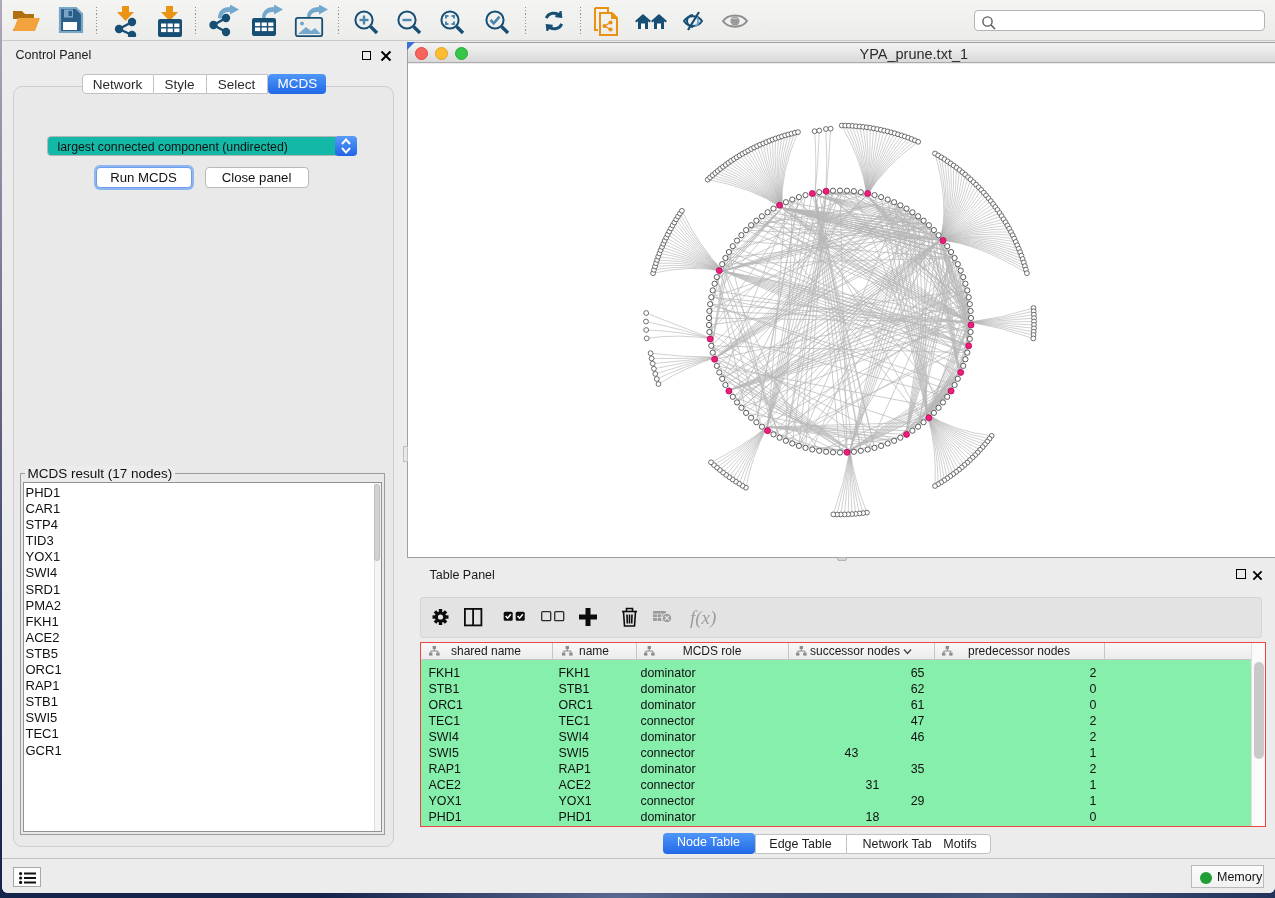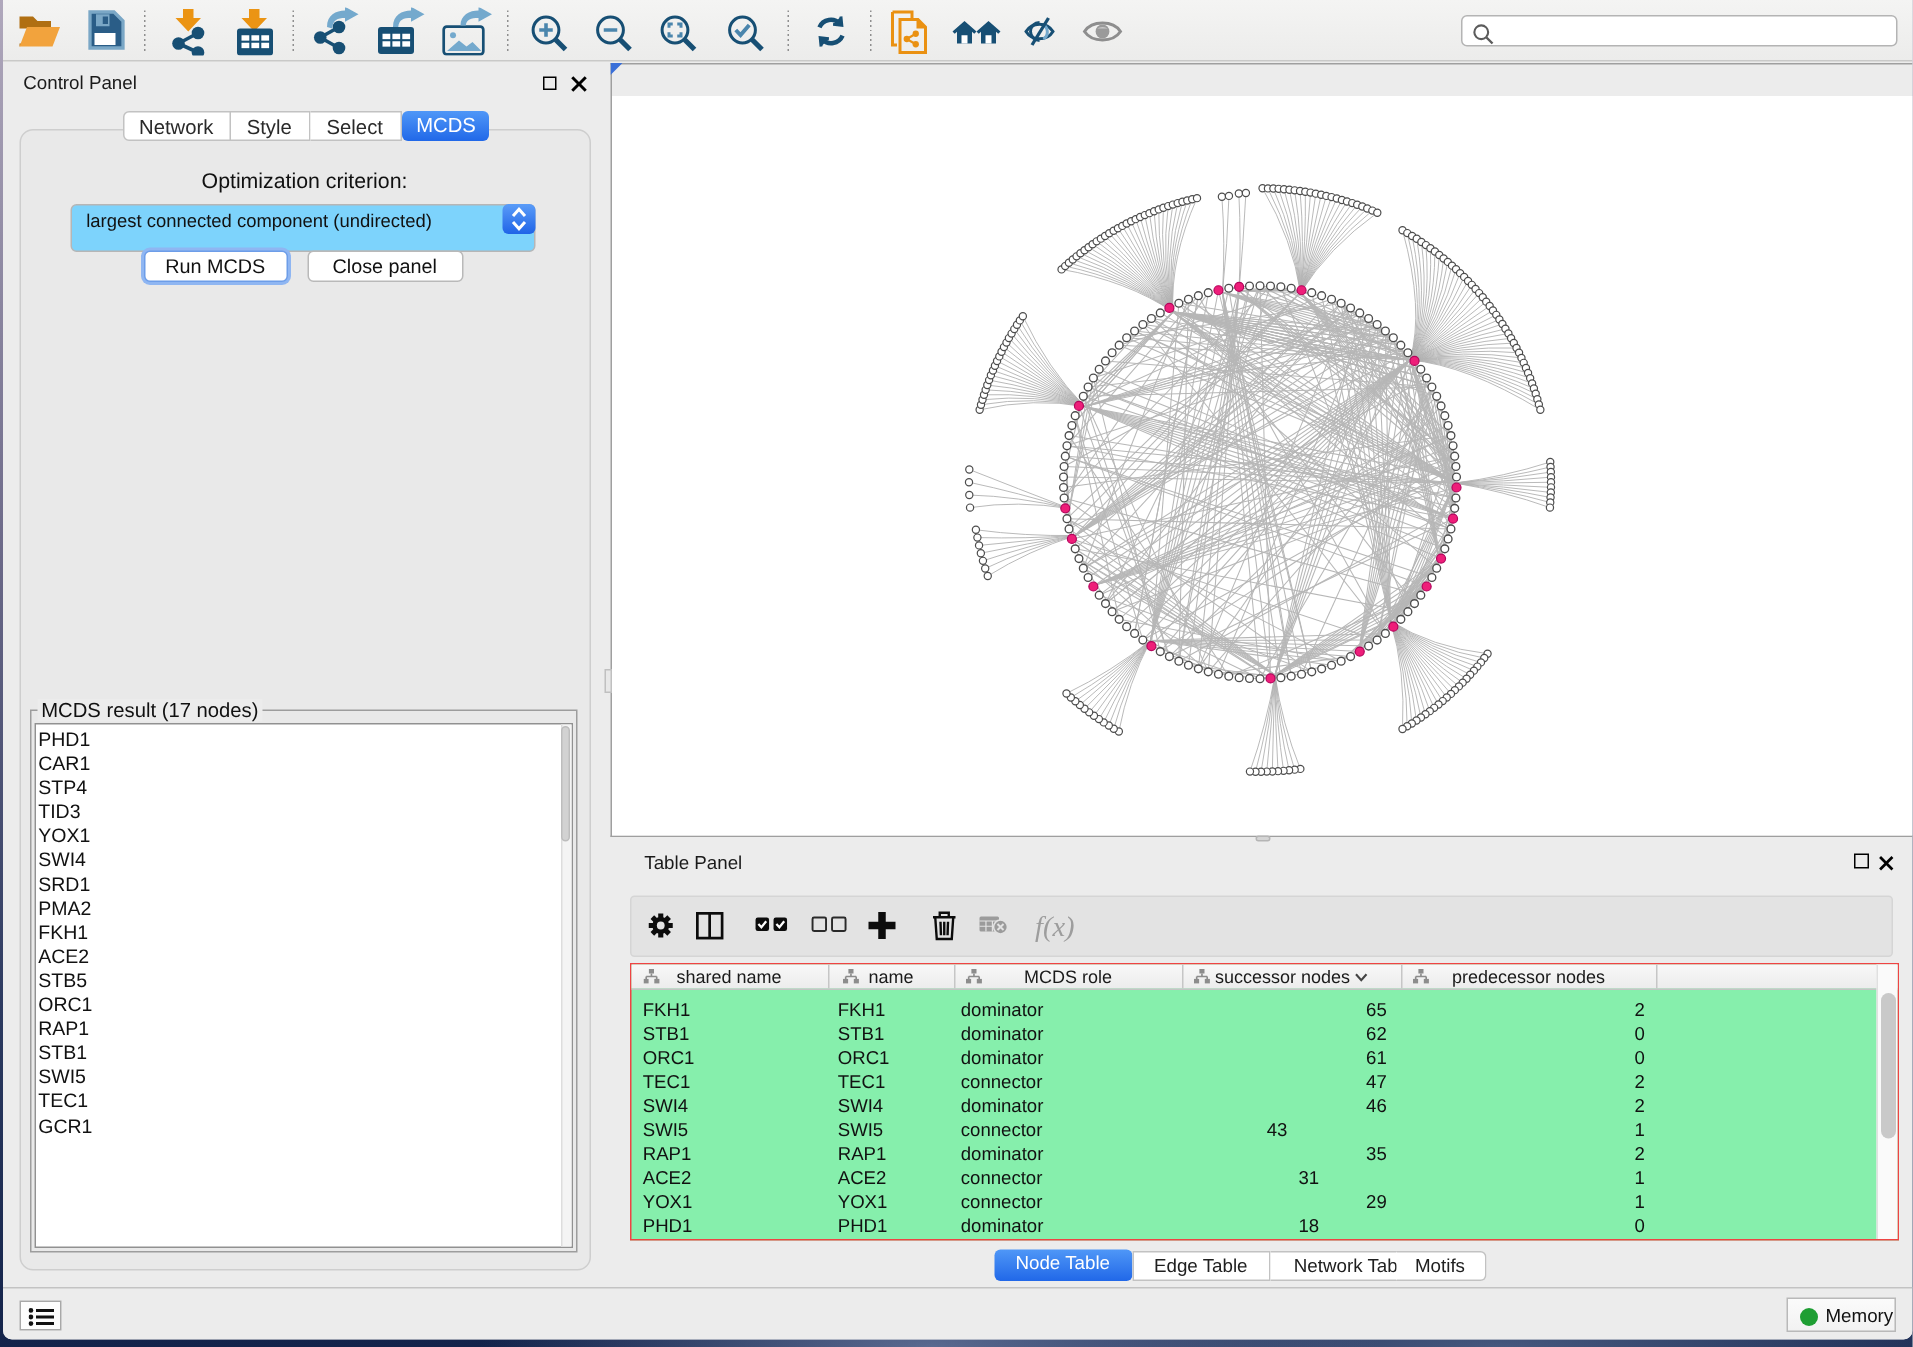--- a/index.html
+++ b/index.html
@@ -13,21 +13,21 @@
   #searchbox { position:absolute; right:10px; top:10px; width:291px; height:21px; background:#fff; border:1px solid #b4b4b4; border-radius:4px; }
   
   #cp-title { position:absolute; left:0; top:45px; width:402px; height:22px; }
   #cp-title .t { position:absolute; left:14px; top:3px; font-size:12.5px; color:#1a1a1a; }
   #cp-tabs { position:absolute; left:80px; top:74px; height:20px;text-decoration:underline; }
   .cptab { position:relative; float:left; height:20px; line-height:19px; padding:0 10px; background:#fff; border:1px solid #c2c2c2; border-left:none; font-size:13.5px; color:#2a2a2a; text-align:center; }
   .cptab.first { border-left:1px solid #c2c2c2; border-radius:4px 0 0 4px; }
   .cptab.sel { background:linear-gradient(180deg,#4f97f7,#2168e8); color:#fff; border:none; border-radius:4px; height:20px; line-height:20px; }
   #cp-panel { position:absolute; left:11px; top:86px; width:381px; height:761px; background:#e9e9e9; border:1px solid #cecece; border-radius:9px; }
   #opt-label { position:absolute; left:0; top:27px; width:100%; text-align:center; font-size:14.2px; color:#111; }
-  #dropdown { position:absolute; left:34px; top:50px; width:310px; height:32px; background:#7dd3fc; border:1px solid #b6b6b6; border-radius:4px;text-decoration:underline; }
+  #dropdown { position:absolute; left:34px; top:50px; width:310px; height:20px; background:#14b8a6; border:1px solid #b6b6b6; border-radius:4px;text-decoration:underline; }
   #dropdown .txt { position:absolute; left:10px; top:2.5px; font-size:12.3px; color:#111; }
   #dropdown .step { position:absolute; right:-1px; top:-1px; width:22px; height:20px; border-radius:4px; background:linear-gradient(180deg,#5a9cf8,#2064e7); }
   .btn { position:absolute; height:21px; background:#fff; border:1px solid #b9b9b9; border-radius:4px; font-size:13.2px; color:#111; text-align:center; line-height:19px; }
   #btn-run { left:83px; top:81px; width:96px; box-shadow:0 0 0 2px #8fb6f2; border-color:#6d9de8; }
   #btn-close { left:192px; top:81px; width:104px; }
   
   #fieldset { position:absolute; left:18px; top:473px; width:365px; height:362px; border:1px solid #9d9d9d; }
   #fieldset .legend { position:absolute; left:4px; top:-8px; background:#ececec; padding:0 3px; font-size:13.5px; color:#111; }
   #listbox { position:absolute; left:2px; top:8px; right:2px; bottom:2px; background:#fff; border:1px solid #919191; }
   #listbox .items { position:absolute; left:2px; top:2px; font-size:13px; color:#111; line-height:16.1px; white-space:pre; }
@@ -236,21 +236,20 @@
       </svg>
 </div>
 <div id="cp-panel"></div>
 <div id="cp-tabs">
   <div class="cptab first" style="width:72px">Network</div>
   <div class="cptab" style="width:53px">Style</div>
   <div class="cptab" style="width:61px">Select</div>
   <div class="cptab sel" style="width:58px">MCDS</div>
 </div>
 <div class="abs" style="left:11px;top:86px;width:381px;height:761px">
-  <div id="opt-label">Optimization criterion:</div>
   <div id="dropdown">
     <span class="txt">largest connected component (undirected)</span>
     <div class="step">
       <svg class="abs" style="left:5px;top:2px" width="12" height="16" viewBox="0 0 12 16">
         <path d="M2 6 L6 1.5 10 6" fill="none" stroke="#fff" stroke-width="2"></path>
         <path d="M2 10 L6 14.5 10 10" fill="none" stroke="#fff" stroke-width="2"></path>
       </svg>
     </div>
   </div>
   <div class="btn" id="btn-run">Run MCDS</div>
@@ -275,20 +274,26 @@
 STB1
 SWI5
 TEC1
 GCR1</div>
     <div id="lb-sb">
           <div id="lb-thumb"></div>
         </div>
   </div>
 </div>
 <div id="netwin">
+  <div id="nw-title">
+    <div class="light" style="left:7px;background:#f9645c;border:0.5px solid #e2463d"></div>
+    <div class="light" style="left:27px;background:#fdbc32;border:0.5px solid #e0a223"></div>
+    <div class="light" style="left:47px;background:#35c648;border:0.5px solid #27aa35"></div>
+    <span class="t">YPA_prune.txt_1</span>
+  </div>
   <div id="nw-canvas"></div>
   <svg class="abs" style="left:-1px;top:-1px" width="8" height="8" viewBox="0 0 8 8">
         <path d="M0 0 H8 L0 8 z" fill="#3a6fd8"></path>
       </svg>
 </div>
 <svg width="870" height="515" viewBox="405 43 870 515" style="position:absolute;left:405px;top:43px">
 <g stroke="#a9a9a9" stroke-width="0.6" opacity="0.9" fill="none">
 <path d="M780.0 208.0 Q750.0 187.3 705.7 179.6"></path>
 <path d="M780.0 208.0 Q750.8 186.6 708.1 177.4"></path>
 <path d="M780.0 208.0 Q751.6 185.9 710.6 175.2"></path>

